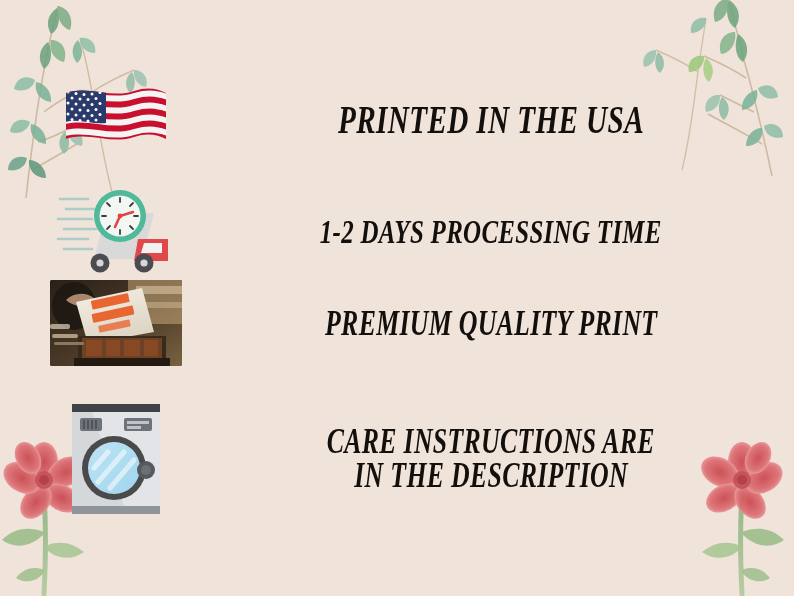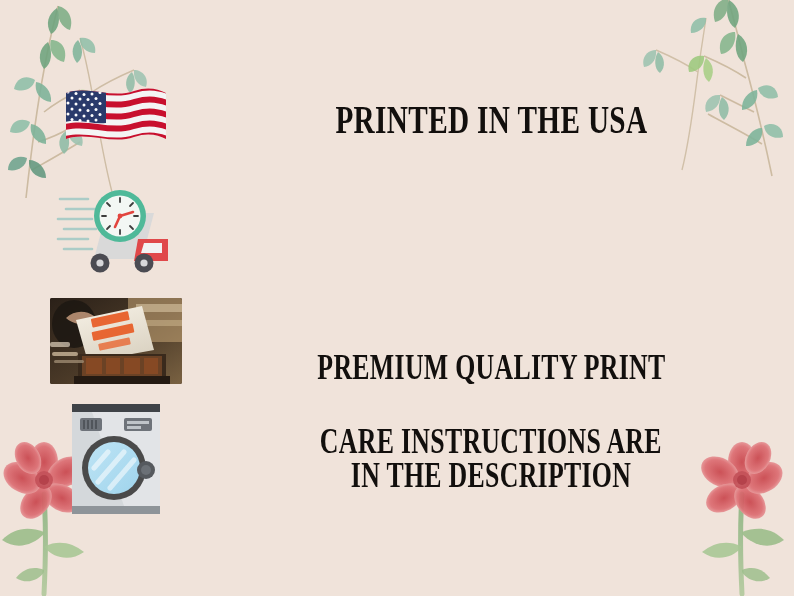--- a/index.html
+++ b/index.html
@@ -42,20 +42,21 @@
     align-items: center;
     flex: 0 0 232px;
   }
   .text-cell {
     flex: 1 1 auto;
     display: flex;
     flex-direction: column;
     align-items: center;
     justify-content: center;
     padding-right: 44px;
+    font-style: italic;
   }
 
   .headline {
     font-family: "Liberation Serif", "DejaVu Serif", serif;
     font-weight: 700;
     color: #120f0d;
     letter-spacing: 0.012em;
     text-transform: uppercase;
     line-height: 1.12;
     text-align: center;
@@ -63,21 +64,21 @@
     transform: scaleX(0.86) scaleY(1.18);
     transform-origin: center center;
   }
   .headline.l1 { font-size: 34px; }
   .headline.l2 { font-size: 29px; }
   .headline.l3 { font-size: 30px; }
   .headline.l4 { font-size: 30px; }
 
   #row-usa        { top: 74px;  height: 92px; }
   #row-processing { top: 184px; height: 94px; }
-  #row-premium    { top: 288px; height: 96px; align-items: flex-end; }
+  #row-premium    { top: 275px; height: 96px; }
   #row-care       { top: 388px; height: 140px; }
 
   
   .flag-wrap { width: 108px; height: 74px; position: relative; }
 
   
   .truck-wrap { width: 116px; height: 96px; position: relative; }
 
   
   .print-wrap {
@@ -327,20 +328,23 @@
             <line x1="52" y1="43" x2="49" y2="46"></line>
           </g>
           <g stroke="#E2453F" stroke-width="2.6" stroke-linecap="round">
             <line x1="62" y1="33" x2="75" y2="29"></line>
             <line x1="62" y1="33" x2="57" y2="44"></line>
           </g>
           <circle cx="62" cy="33" r="2.4" fill="#E2453F"></circle>
         </svg>
       </div>
     </div>
+    <div class="text-cell">
+      <div class="headline l2">1-2 DAYS PROCESSING TIME</div>
+    </div>
   </div>
 
   <div class="row" id="row-premium">
     <div class="icon-cell">
       <div class="print-wrap">
         <svg viewBox="0 0 132 86" width="132" height="86">
           <defs>
             <linearGradient id="bgPhoto" x1="0" y1="0" x2="1" y2="1">
               <stop offset="0%" stop-color="#2A2018"></stop>
               <stop offset="55%" stop-color="#4B3A28"></stop>

